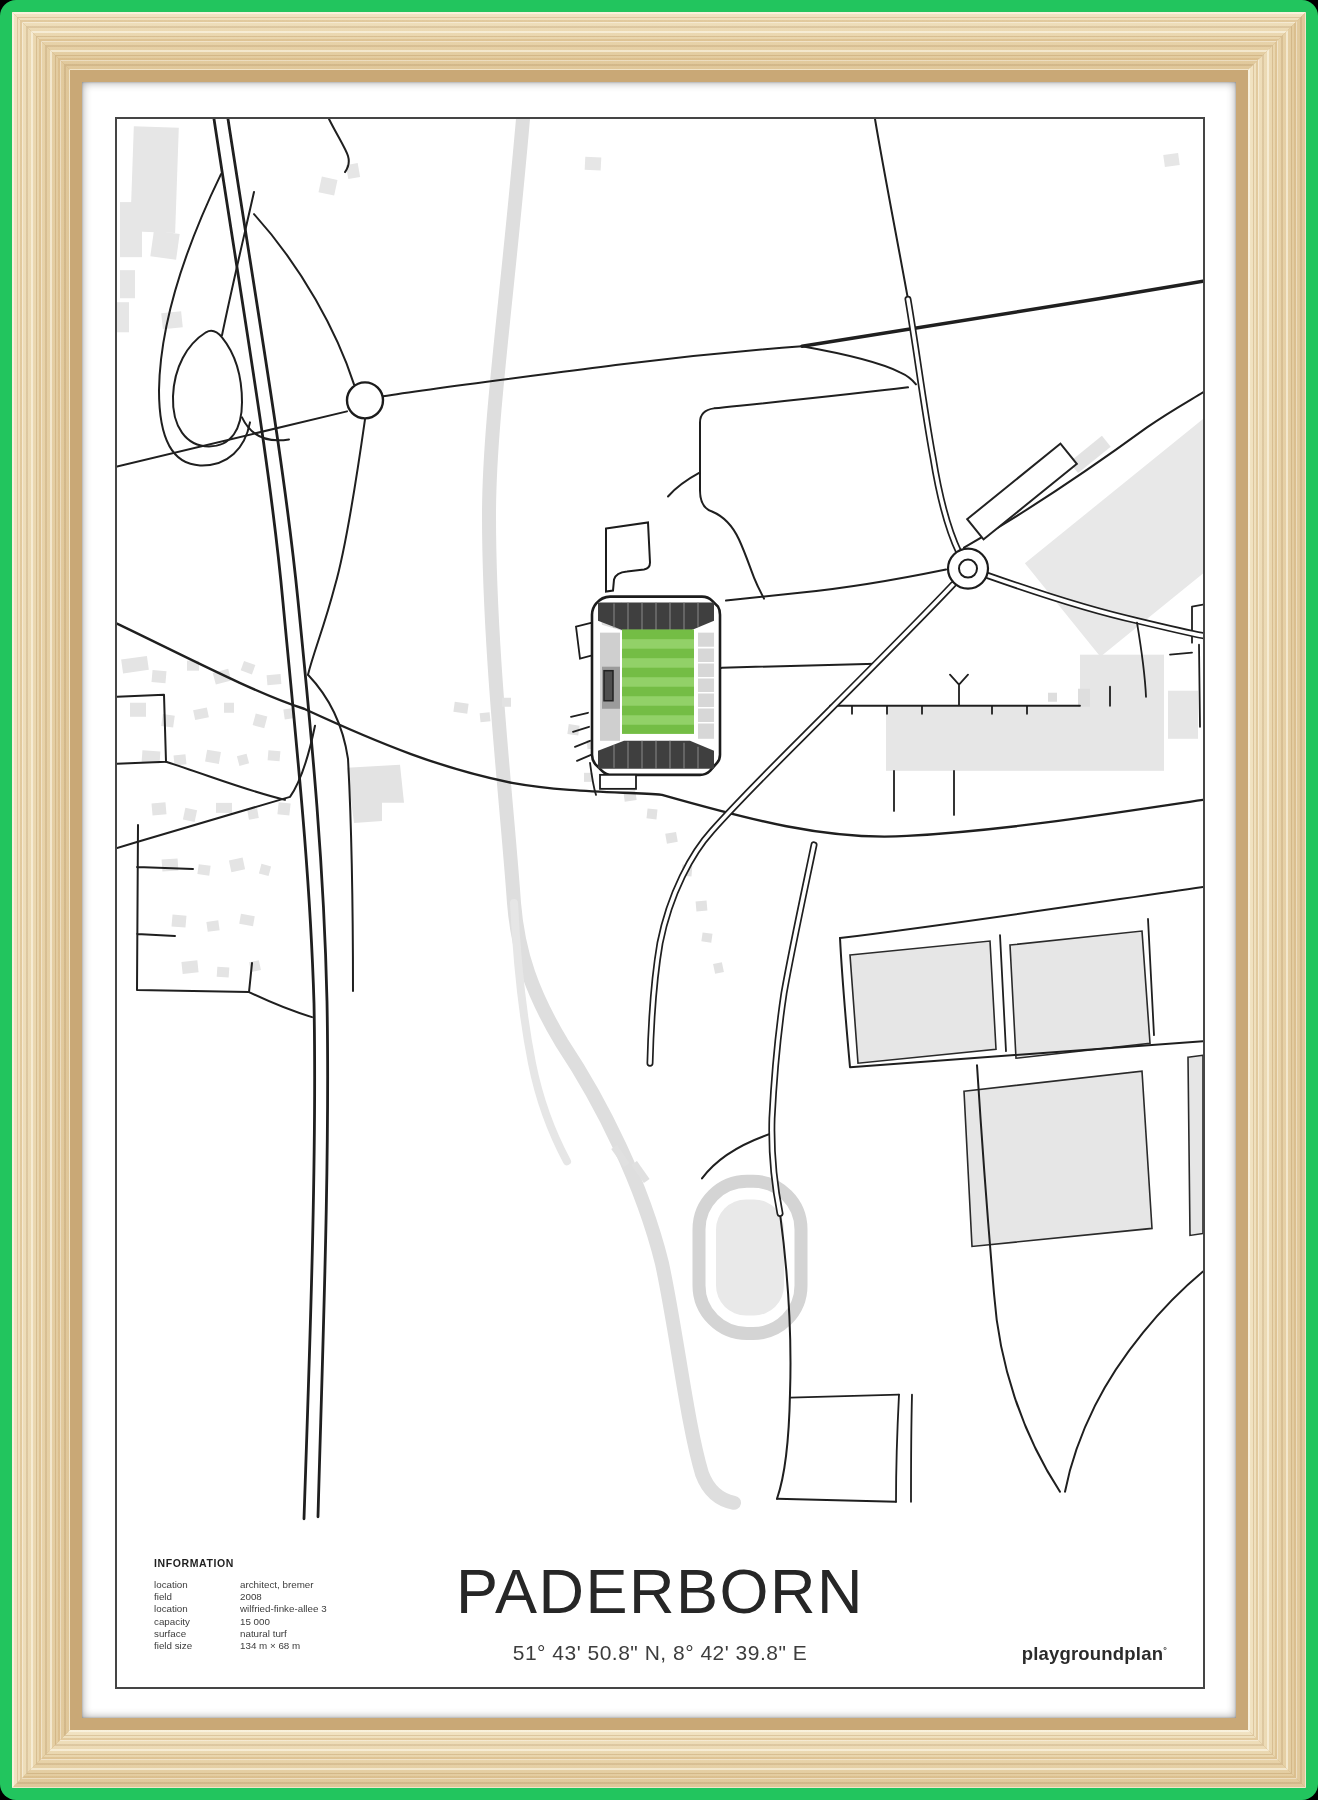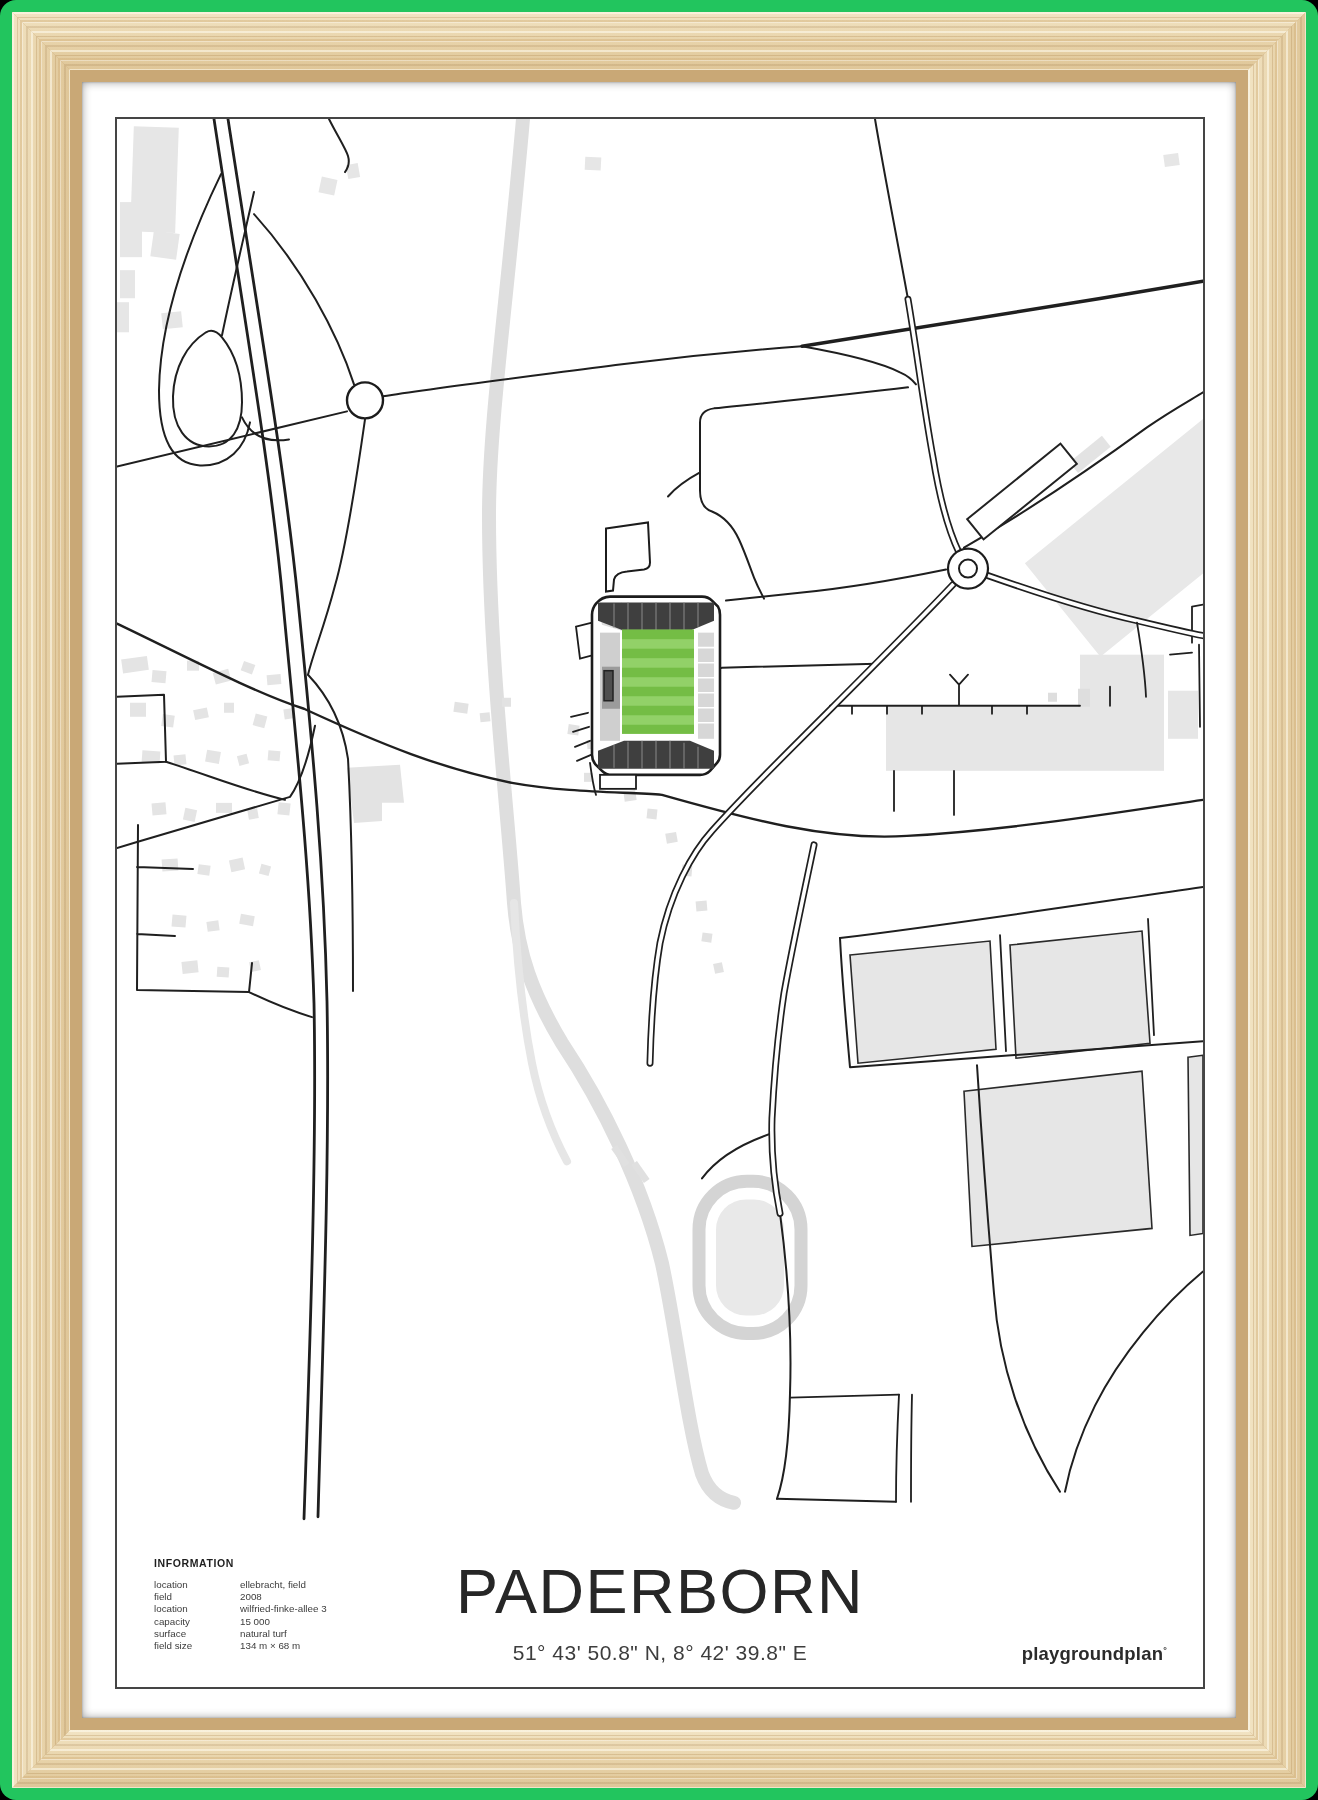--- a/index.html
+++ b/index.html
@@ -271,21 +271,21 @@
           </g>
         </g>
         <rect x="598" y="772" width="36" height="14" fill="#ffffff" stroke="#1c1c1c" stroke-width="1.8"></rect>
       </g>
     </svg>
 
     <div class="info">
       <div class="info-heading">INFORMATION</div>
       <div class="info-row">
         <span class="info-label">location</span>
-        <span class="info-value">ellebracht, field</span>
+        <span class="info-value">architect, bremer</span>
       </div>
       <div class="info-row">
         <span class="info-label">field</span>
         <span class="info-value">2008</span>
       </div>
       <div class="info-row">
         <span class="info-label">location</span>
         <span class="info-value">wilfried-finke-allee 3</span>
       </div>
       <div class="info-row">

